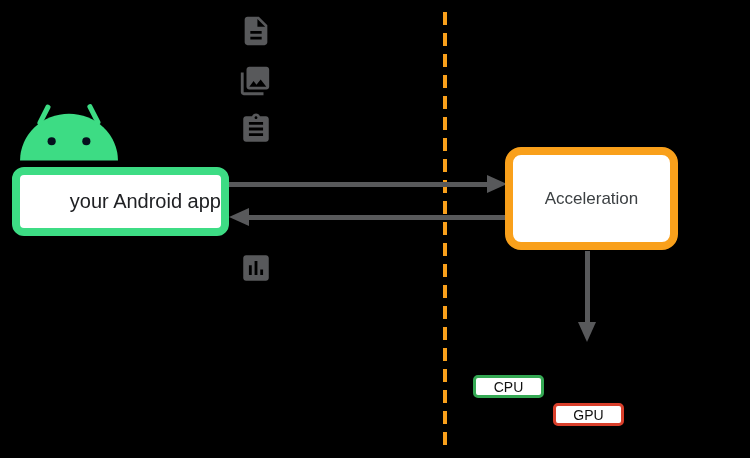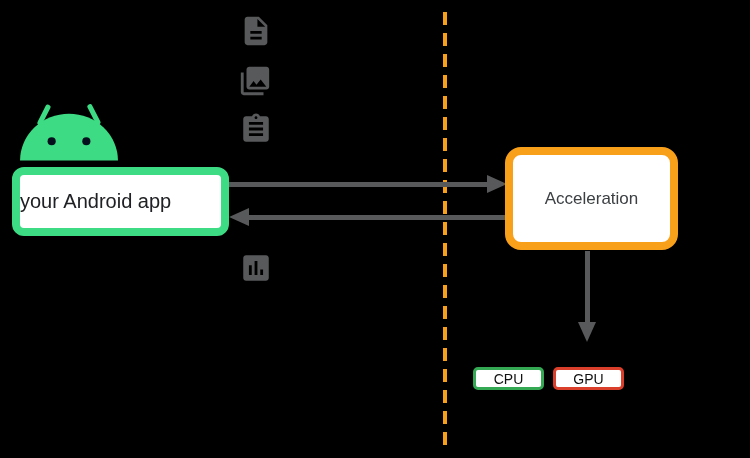--- a/index.html
+++ b/index.html
@@ -9,21 +9,21 @@
     background:#000;
     font-family:"Liberation Sans", sans-serif;
     overflow:hidden;
   }
   
   .mascot{position:absolute;left:18px;top:97px;width:102px;height:66px;}
   
   .app-box{
     position:absolute;left:12px;top:167px;width:201px;height:53px;
     background:#fff;border:8px solid #3ddc84;border-radius:12px;
-    display:flex;align-items:center;justify-content:flex-start;
+    display:flex;align-items:center;justify-content:flex-end;
   }
   .app-box span{font-size:20px;color:#202124;}
   
   .icon{position:absolute;width:34px;height:34px;}
   .icon svg{width:100%;height:100%;fill:#58595b;}
   .icon-doc{left:239px;top:14px;}
   .icon-photo{left:238px;top:64px;}
   .icon-clip{left:239px;top:112px;}
   .icon-chart{left:239px;top:251px;}
   
@@ -47,22 +47,22 @@
     display:flex;flex-direction:row;align-items:center;justify-content:center;
     text-align:center;
   }
   .api-box span{font-size:17px;line-height:24px;color:#3c4043;}
   
   .chip{
     position:absolute;top:367px;width:65px;height:17px;background:#fff;
     border-radius:5px;display:flex;align-items:center;justify-content:center;
   }
   .chip span{font-size:14px;color:#111;}
-  .chip-cpu{left:473px;border:3px solid #34a853;}
-  .chip-gpu{left:553px;border:3px solid #d93f2b;}
+  .chip-cpu{left:473px;border:3px solid #34a853;margin-top:8px;}
+  .chip-gpu{left:553px;border:3px solid #d93f2b;margin-top:36px;}
 </style>
 </head>
 <body>
 
 <div class="canvas">
 
   <svg class="mascot" viewBox="0 0 100 64" aria-hidden="true">
     <g fill="#3ddc84">
       <path d="M2 62 A48 46 0 0 1 98 62 Z"></path>
       <rect x="23" y="6" width="5" height="22" rx="2" transform="rotate(27 25 17)"></rect>

